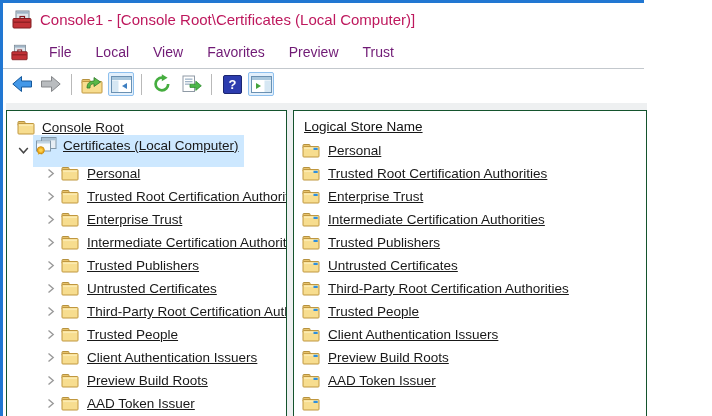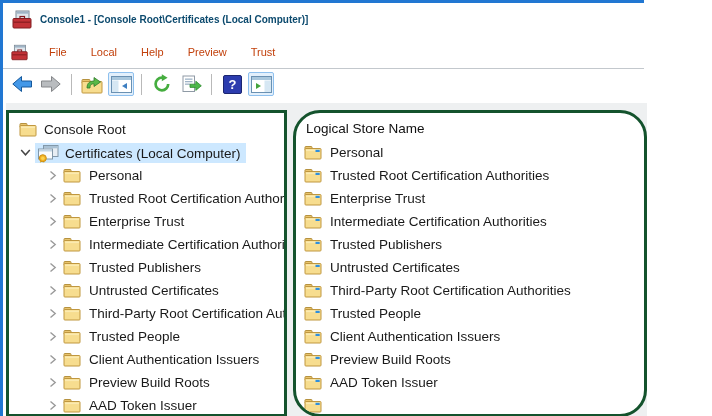--- a/index.html
+++ b/index.html
@@ -6,37 +6,37 @@
   html,body { background:#fff; }
   .canvas {
     position:relative; width:712px; height:416px; overflow:hidden;
     background:#fff; font-family:"Liberation Sans", sans-serif; color:#191919;
   }
   .window {
     position:absolute; left:0; top:0; width:644px; height:416px;
     border-top:3px solid #2177d2; border-left:3px solid #2177d2; background:#fff;
   }
   .titlebar { height:33px; display:flex; align-items:center; padding-left:9px; gap:8px; background:#fff; }
-  .title-text { font-size:10px; color:#0c4a6e; white-space:nowrap;font-weight:bold; }
+  .title-text { font-size:15px; color:#be185d; white-space:nowrap; }
   .menubar { height:33px; display:flex; align-items:center; padding-left:8px; border-bottom:1px solid #c3c8cd; background:#fff; }
   .menubar .appicon { margin-right:9px; }
-  .menu-item { padding:0 12px; font-size:11px; color:#c2410c; cursor:default; }
+  .menu-item { padding:0 12px; font-size:14px; color:#701a75; cursor:default; }
   .toolbar { height:30px; display:flex; align-items:center; padding-left:6px; gap:3px; background:#fff; }
   .tbtn { width:26px; height:24px; display:flex; align-items:center; justify-content:center; border:1px solid transparent; border-radius:2px; }
   .tbtn.toggled { border-color:#8ec0ee; background:#e3f0fc; }
   .tsep { width:1px; height:21px; background:#b9b9b9; margin:0 4px; }
   .workspace { position:absolute; left:3px; top:100px; width:641px; bottom:0; background:#eef0f1; }
-  .pane { position:absolute; top:7px; bottom:-1px; background:#fff; border:3px solid #14532d; overflow:hidden; }
+  .pane { position:absolute; top:7px; bottom:-1px; background:#fff; border:1px solid #14532d; overflow:hidden;text-decoration:underline; }
   .pane.left  { left:0; width:281px; padding-top:5px; }
-  .pane.right { left:287px; width:354px; padding:3px 0 0 6px;border-radius:27px; }
+  .pane.right { left:287px; width:354px; padding:3px 0 0 6px; }
   .tree-row { height:23px; display:flex; align-items:center; font-size:13.5px; white-space:nowrap; }
   .tree-row .chev { width:13px; display:flex; justify-content:center; flex:0 0 13px; }
   .row-root { padding-left:10px; gap:7px; }
   .row-sel  { padding-left:10px; gap:3px; }
-  .sel-hl { display:flex; align-items:center; gap:6px; background:#cde8ff; padding:2px 5px 0 2px; }
+  .sel-hl { display:flex; align-items:center; gap:6px; background:#cde8ff; padding:2px 5px 12px 2px; }
   .row-child { padding-left:37px; gap:4px; }
   .row-child .icon-wrap { margin-right:4px; }
   .list-header { height:25px; display:flex; align-items:center; padding-left:4px; font-size:13.5px; color:#101010; }
   .list-row { height:23px; display:flex; align-items:center; gap:8px; font-size:13.5px; padding-left:2px; white-space:nowrap; }
   .icon-wrap { display:flex; align-items:center; }
 </style>
 </head>
 <body>
 
 <div class="canvas">
@@ -61,21 +61,22 @@
           <rect x="4" y="1" width="13" height="8.5" fill="#dfe6ec" stroke="#7b8894" stroke-width="1"></rect>
           <rect x="4.5" y="1.5" width="12" height="2.2" fill="#9fb4c6"></rect>
           <rect x="8" y="6.5" width="4.5" height="3" fill="none" stroke="#821d21" stroke-width="1.2"></rect>
           <rect x="1" y="8.5" width="18" height="9.5" rx="1" fill="#c23237" stroke="#821d21" stroke-width="1"></rect>
           <rect x="1.5" y="11.5" width="17" height="1.4" fill="#8f2024"></rect>
         </svg>
       </span>
       <span style="display:flex;">
           <span class="menu-item">File</span>
           <span class="menu-item">Local</span>
-          <span class="menu-item">Help</span>
+          <span class="menu-item">View</span>
+          <span class="menu-item">Favorites</span>
           <span class="menu-item">Preview</span>
           <span class="menu-item">Trust</span>
         </span>
     </div>
 
     <div class="toolbar">
       <div class="tbtn">
         <span class="icon-wrap">
           <svg width="22" height="18" viewBox="0 0 22 18">
             <path d="M10.5,1.5 L1.8,9 L10.5,16.5 L10.5,12 L20.5,12 L20.5,6 L10.5,6 Z" fill="#4398e8" stroke="#16599c" stroke-width="1"></path>

